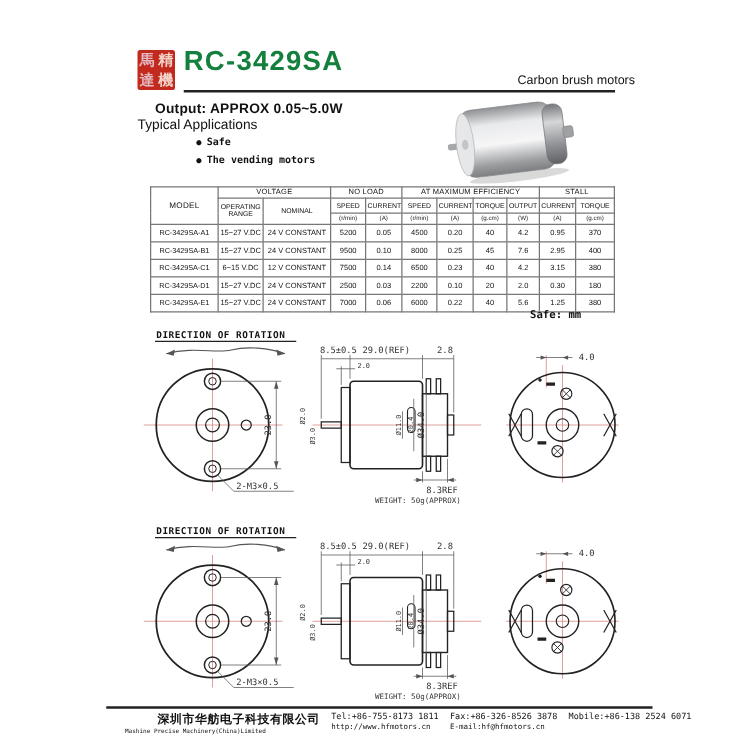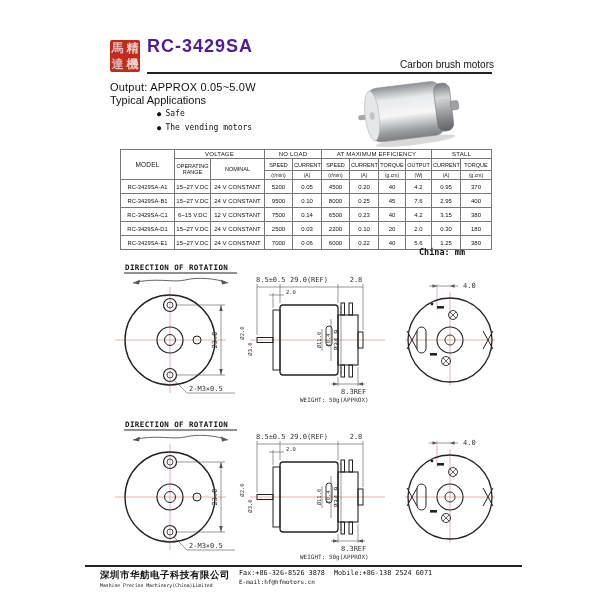--- a/index.html
+++ b/index.html
@@ -4,28 +4,28 @@
 <style>
   html,body{margin:0;padding:0;}
   body{width:600px;height:600px;background:#fff;font-family:"Liberation Sans",sans-serif;color:#111;position:relative;overflow:hidden;}
   .page{position:absolute;inset:0;background:#ffffff;}
 
   
   .logo{position:absolute;left:110px;top:40px;width:30px;height:32px;background:#c32a1e;border-radius:2px;
         display:grid;grid-template-columns:1fr 1fr;align-items:center;justify-items:center;
         font-family:"DejaVu Sans",sans-serif;font-weight:bold;color:#f3d3c9;font-size:12px;line-height:14px;}
   .logo span:nth-child(odd){color:#e4b9c4;}
-  .title{position:absolute;left:147px;top:36px;font-size:18px;font-weight:bold;color:#4c1d95;letter-spacing:1px;}
+  .title{position:absolute;left:147px;top:36px;font-size:22px;font-weight:bold;color:#15803d;letter-spacing:1px;}
   .header-rule{position:absolute;left:147px;top:72px;width:345px;height:2px;background:#222;}
-  .category{position:absolute;left:332px;top:59px;width:162px;text-align:right;font-size:10px;color:#111;}
+  .category{position:absolute;left:346px;top:59px;width:162px;text-align:right;font-size:10px;color:#111;}
 
   
-  .output-line{position:absolute;left:110px;top:81px;font-size:11px;font-weight:normal;letter-spacing:.2px;}
+  .output-line{position:absolute;left:124px;top:81px;font-size:11px;font-weight:bold;letter-spacing:.2px;}
   .apps-title{position:absolute;left:110px;top:94px;font-size:11px;font-weight:normal;}
-  .bullets{position:absolute;left:157px;top:109px;font-family:"DejaVu Sans Mono",monospace;font-size:8px;}
+  .bullets{position:absolute;left:157px;top:109px;font-family:"DejaVu Sans Mono",monospace;font-size:8px;font-weight:bold;}
   .bullets div{margin-bottom:5px;}
   .bullets div::before{content:"● ";font-size:7px;}
 
   .motor-photo{position:absolute;left:356px;top:77px;width:112px;height:70px;}
 
   
   table.spec{position:absolute;left:120px;top:149px;width:371px;border-collapse:collapse;table-layout:fixed;}
   table.spec th,table.spec td{border:0.8px solid #777;padding:1px 1px;text-align:center;font-weight:normal;overflow:hidden;}
   .g-head{font-size:6px;height:9px;letter-spacing:.2px;}
   .s-head{font-size:5.5px;height:12px;line-height:6px;}
@@ -41,21 +41,21 @@
   .t-title{font-family:"DejaVu Sans Mono",monospace;font-weight:bold;font-size:7.5px;fill:#111;letter-spacing:.4px;}
   .t-dim{font-family:"DejaVu Sans Mono",monospace;font-size:7px;fill:#333;}
   .t-dim-s{font-family:"DejaVu Sans Mono",monospace;font-size:5.5px;fill:#333;}
   .t-weight{font-family:"DejaVu Sans Mono",monospace;font-size:6px;fill:#333;}
 
   
   .footer-rule{position:absolute;left:85px;top:565px;width:437px;height:2px;background:#222;}
   .footer{position:absolute;left:100px;top:569px;width:430px;display:flex;gap:9px;}
   .f-col .l1{font-size:6.8px;font-family:"DejaVu Sans Mono",monospace;white-space:nowrap;}
   .f-col .l2{font-size:6px;font-family:"DejaVu Sans Mono",monospace;white-space:nowrap;margin-top:1px;}
-  .f-col.company .l1{font-size:9.5px;font-family:"DejaVu Sans",sans-serif;font-weight:bold;letter-spacing:.5px;}
+  .f-col.company .l1{font-size:9.5px;font-family:"DejaVu Sans",sans-serif;font-weight:bold;letter-spacing:.5px;margin-left:26px;}
   .f-col.company .l2{font-size:4.8px;}
 </style>
 </head>
 <body>
 
 <div class="page">
 
   <div class="logo">
     <span>馬</span>
     <span>精</span>
@@ -205,21 +205,21 @@
       <td>6000</td>
       <td>0.22</td>
       <td>40</td>
       <td>5.6</td>
       <td>1.25</td>
       <td>380</td>
     </tr>
   </tbody>
     </table>
 
-  <div class="unit-note">China: mm</div>
+  <div class="unit-note">Safe: mm</div>
 
   <svg class="drawing-svg sec1" viewBox="0 0 440 158">
     <text class="t-title" x="40" y="12">DIRECTION OF ROTATION</text>
     <line x1="39" y1="15" x2="152" y2="15" stroke="#222" stroke-width="1"></line>
     <g stroke="#555" fill="none" stroke-width="0.9">
       <path d="M48 25 C70 19, 88 25, 100 22 C112 19, 130 20, 143 25"></path>
       <polygon points="48,25 55,21.5 54,26.5" fill="#555" stroke="none"></polygon>
       <polygon points="143,25 136,21.5 137,26.5" fill="#555" stroke="none"></polygon>
     </g>
 
@@ -438,20 +438,24 @@
     <text class="t-weight" x="215" y="144">WEIGHT: 50g(APPROX)</text>
   </svg>
 
   <div class="footer-rule"></div>
   <div class="footer">
     <div class="f-col company">
       <div class="l1">深圳市华舫电子科技有限公司</div>
       <div class="l2">Mashine Precise Machinery(China)Limited</div>
     </div>
     <div class="f-col">
+      <div class="l1">Tel:+86-755-8173 1811</div>
+      <div class="l2">http://www.hfmotors.cn</div>
+    </div>
+    <div class="f-col">
       <div class="l1">Fax:+86-326-8526 3878</div>
       <div class="l2">E-mail:hf@hfmotors.cn</div>
     </div>
     <div class="f-col">
       <div class="l1">Mobile:+86-138 2524 6071</div>
     </div>
   </div>
 
 </div>
 

